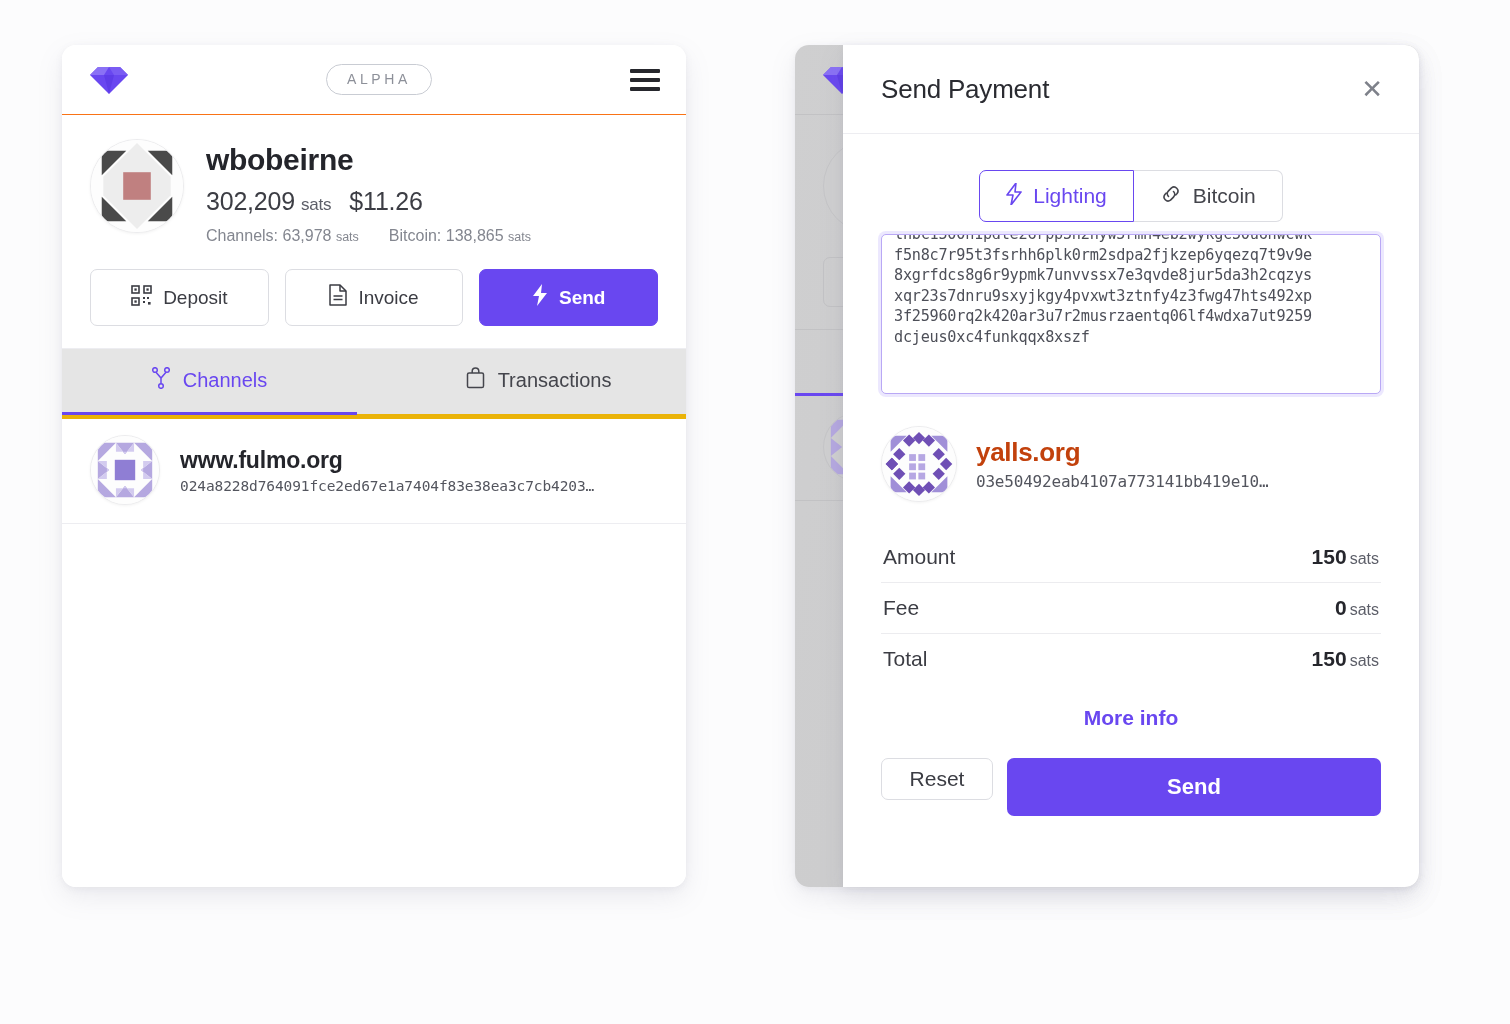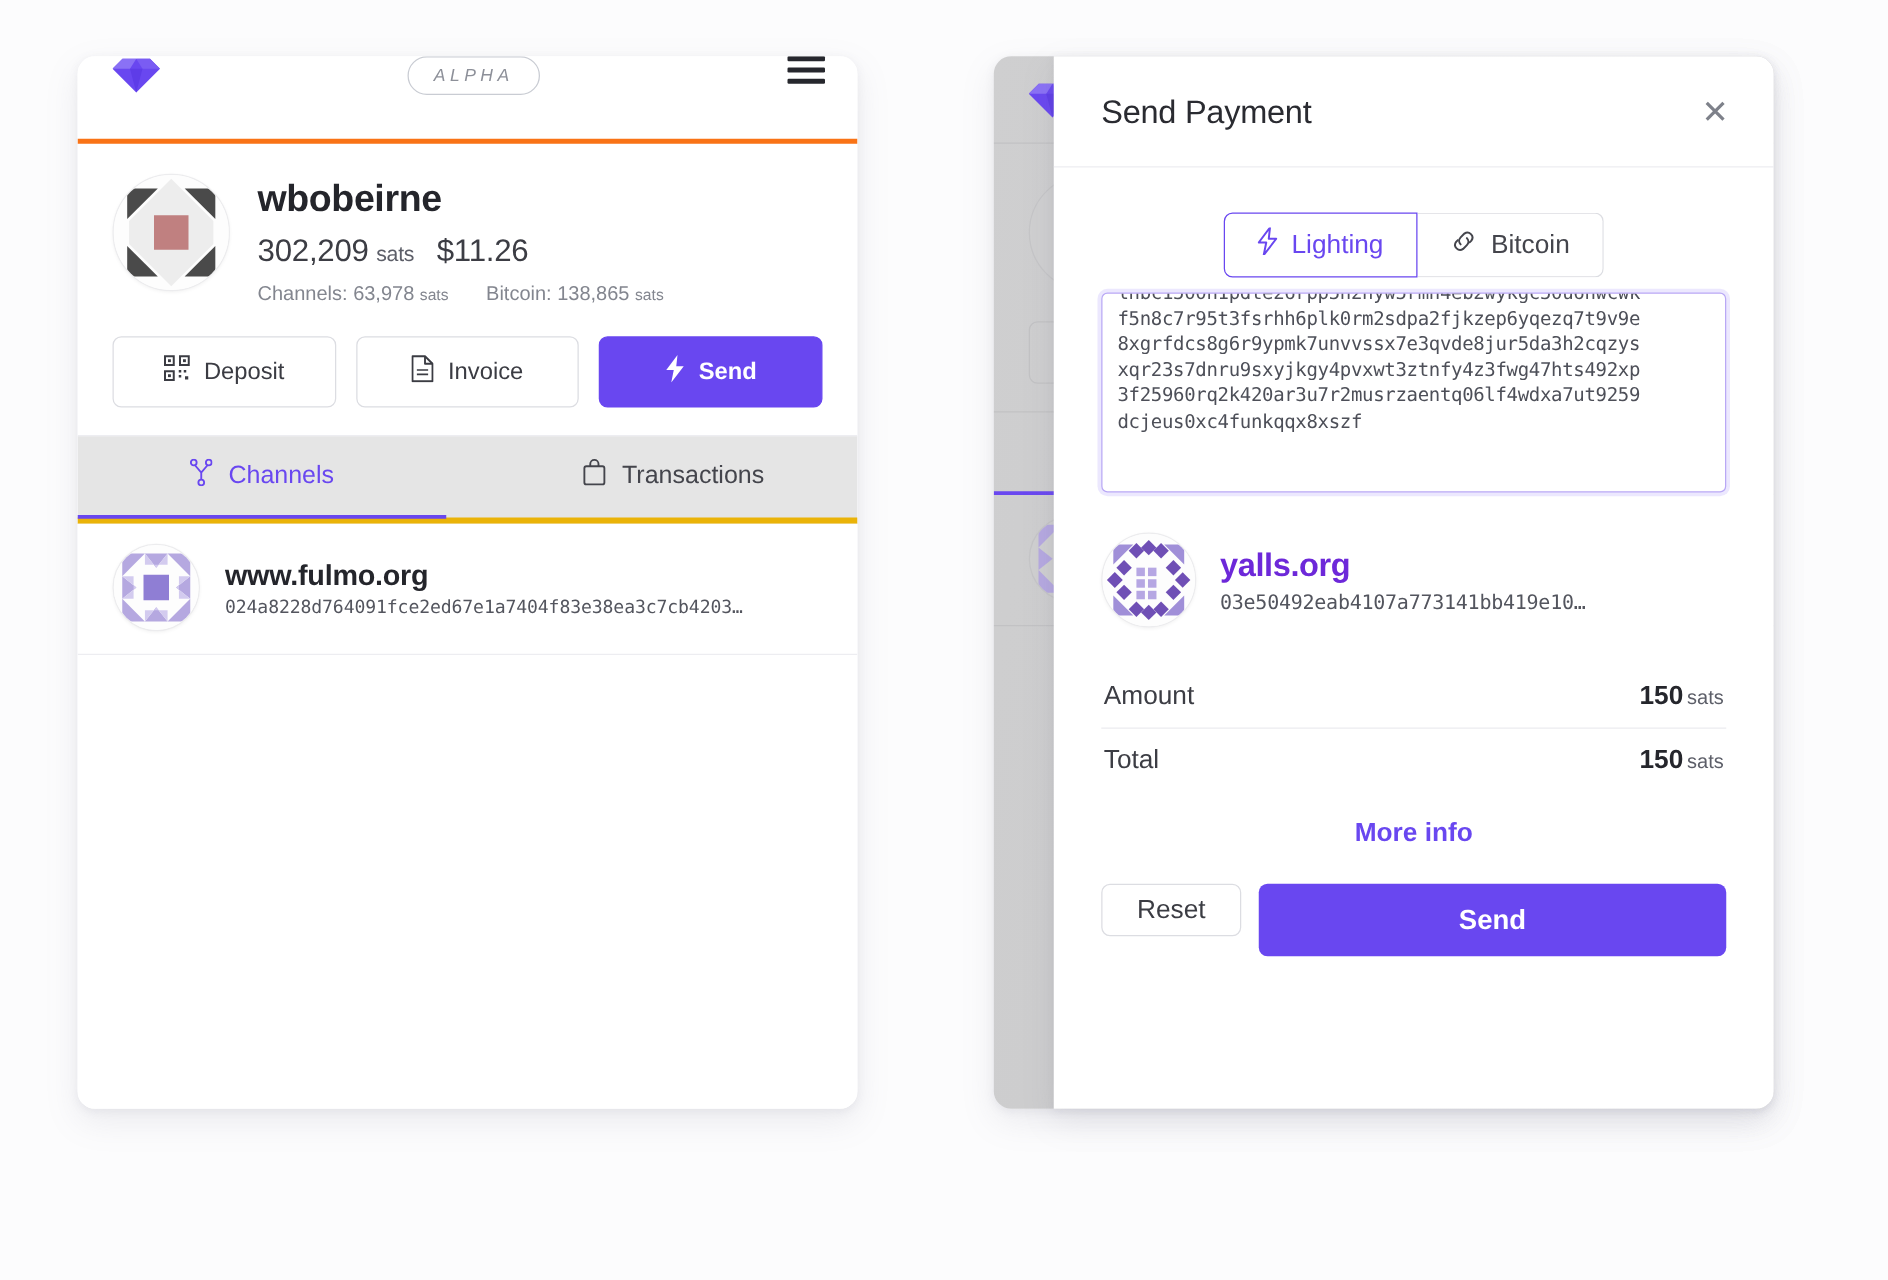--- a/index.html
+++ b/index.html
@@ -41,26 +41,25 @@
     width: 624px;
     height: 842px;
     display: flex;
     flex-direction: column;
   }
 
   .app-header {
     height: 70px;
     flex: 0 0 70px;
     display: flex;
-    align-items: flex-start;
+    align-items: center;
     justify-content: space-between;
     padding: 0 26px 0 28px;
-    border-bottom: 4px solid #f97316;
+    border-bottom: 1px solid #f97316;
     background: #fff;
-    font-style: italic;
   }
 
   .diamond-logo { width: 38px; height: 30px; display: block; }
 
   .alpha-badge {
     border: 1px solid #c9ccd3;
     border-radius: 999px;
     padding: 7px 20px 8px;
     font-size: 14px;
     letter-spacing: 3.6px;
@@ -339,21 +338,21 @@
 
   .node-row {
     display: flex;
     align-items: center;
     gap: 19px;
     margin-top: 32px;
   }
   .node-name {
     font-size: 26px;
     font-weight: 700;
-    color: #6d28d9;
+    color: #c2410c;
     letter-spacing: -0.3px;
   }
   .node-key {
     margin-top: 4px;
     font-family: "DejaVu Sans Mono", monospace;
     font-size: 16px;
     color: #53555e;
     letter-spacing: -0.2px;
   }
 
@@ -691,20 +690,26 @@
       </div>
 
       <div class="summary">
         <div class="sum-row">
           <span>Amount</span>
           <span class="sum-val">
             <span>150</span><span class="unit">sats</span>
           </span>
         </div>
         <div class="sum-row">
+          <span>Fee</span>
+          <span class="sum-val">
+            <span>0</span><span class="unit">sats</span>
+          </span>
+        </div>
+        <div class="sum-row">
           <span>Total</span>
           <span class="sum-val">
             <span>150</span><span class="unit">sats</span>
           </span>
         </div>
       </div>
 
       <div class="more-info">More info</div>
 
       <div class="modal-actions">

